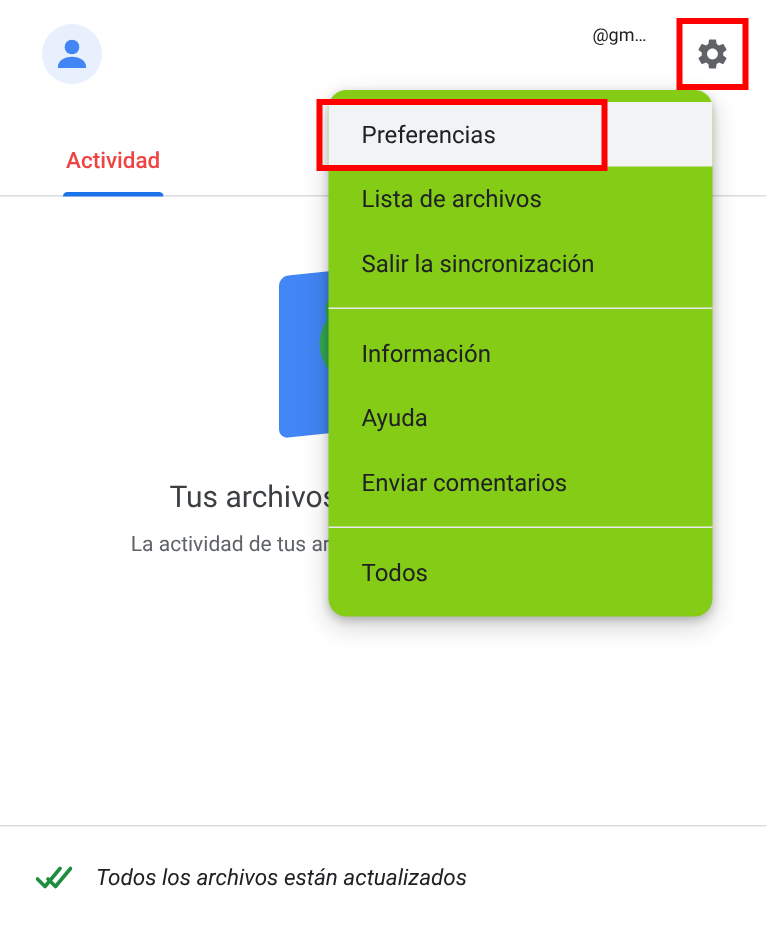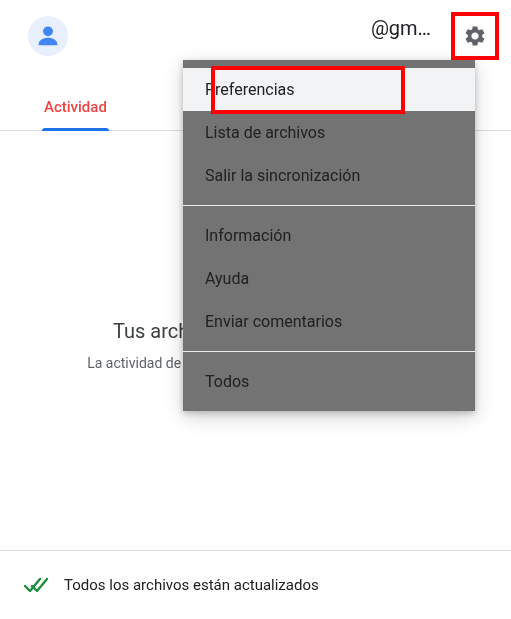--- a/index.html
+++ b/index.html
@@ -25,21 +25,21 @@
       align-items: center;
       justify-content: center;
       flex-shrink: 0;
     }
     .avatar svg { width: 28px; height: 28px; }
     .account-info {
       flex: 1;
       margin-left: 16px;
     }
     .email {
-      font-size: 20px;
+      font-size: 12px;
       color: #202124;
       text-align: right;
       padding-right: 60px;
       font-weight: 400;
     }
     .storage {
       font-size: 14px;
       color: #5f6368;
       margin-top: 6px;
     }
@@ -158,28 +158,29 @@
       right: 0;
       border-top: 1px solid #dadce0;
       padding: 22px 24px;
       display: flex;
       align-items: center;
       gap: 16px;
     }
     .footer-text {
       font-size: 15px;
       color: #202124;
+      font-style: italic;
     }
     .dropdown {
       position: absolute;
       top: 60px;
       right: 36px;
-      width: 292px;
-      background: #737373;
-      border-radius: 0;
+      width: 256px;
+      background: #84cc16;
+      border-radius: 12px;
       box-shadow: 0 2px 6px rgba(0,0,0,.2), 0 6px 18px rgba(0,0,0,.18);
       padding: 8px 0;
       z-index: 10;
     }
     .menu-item {
       padding: 12px 22px;
       font-size: 16px;
       color: #202124;
       cursor: pointer;
     }

